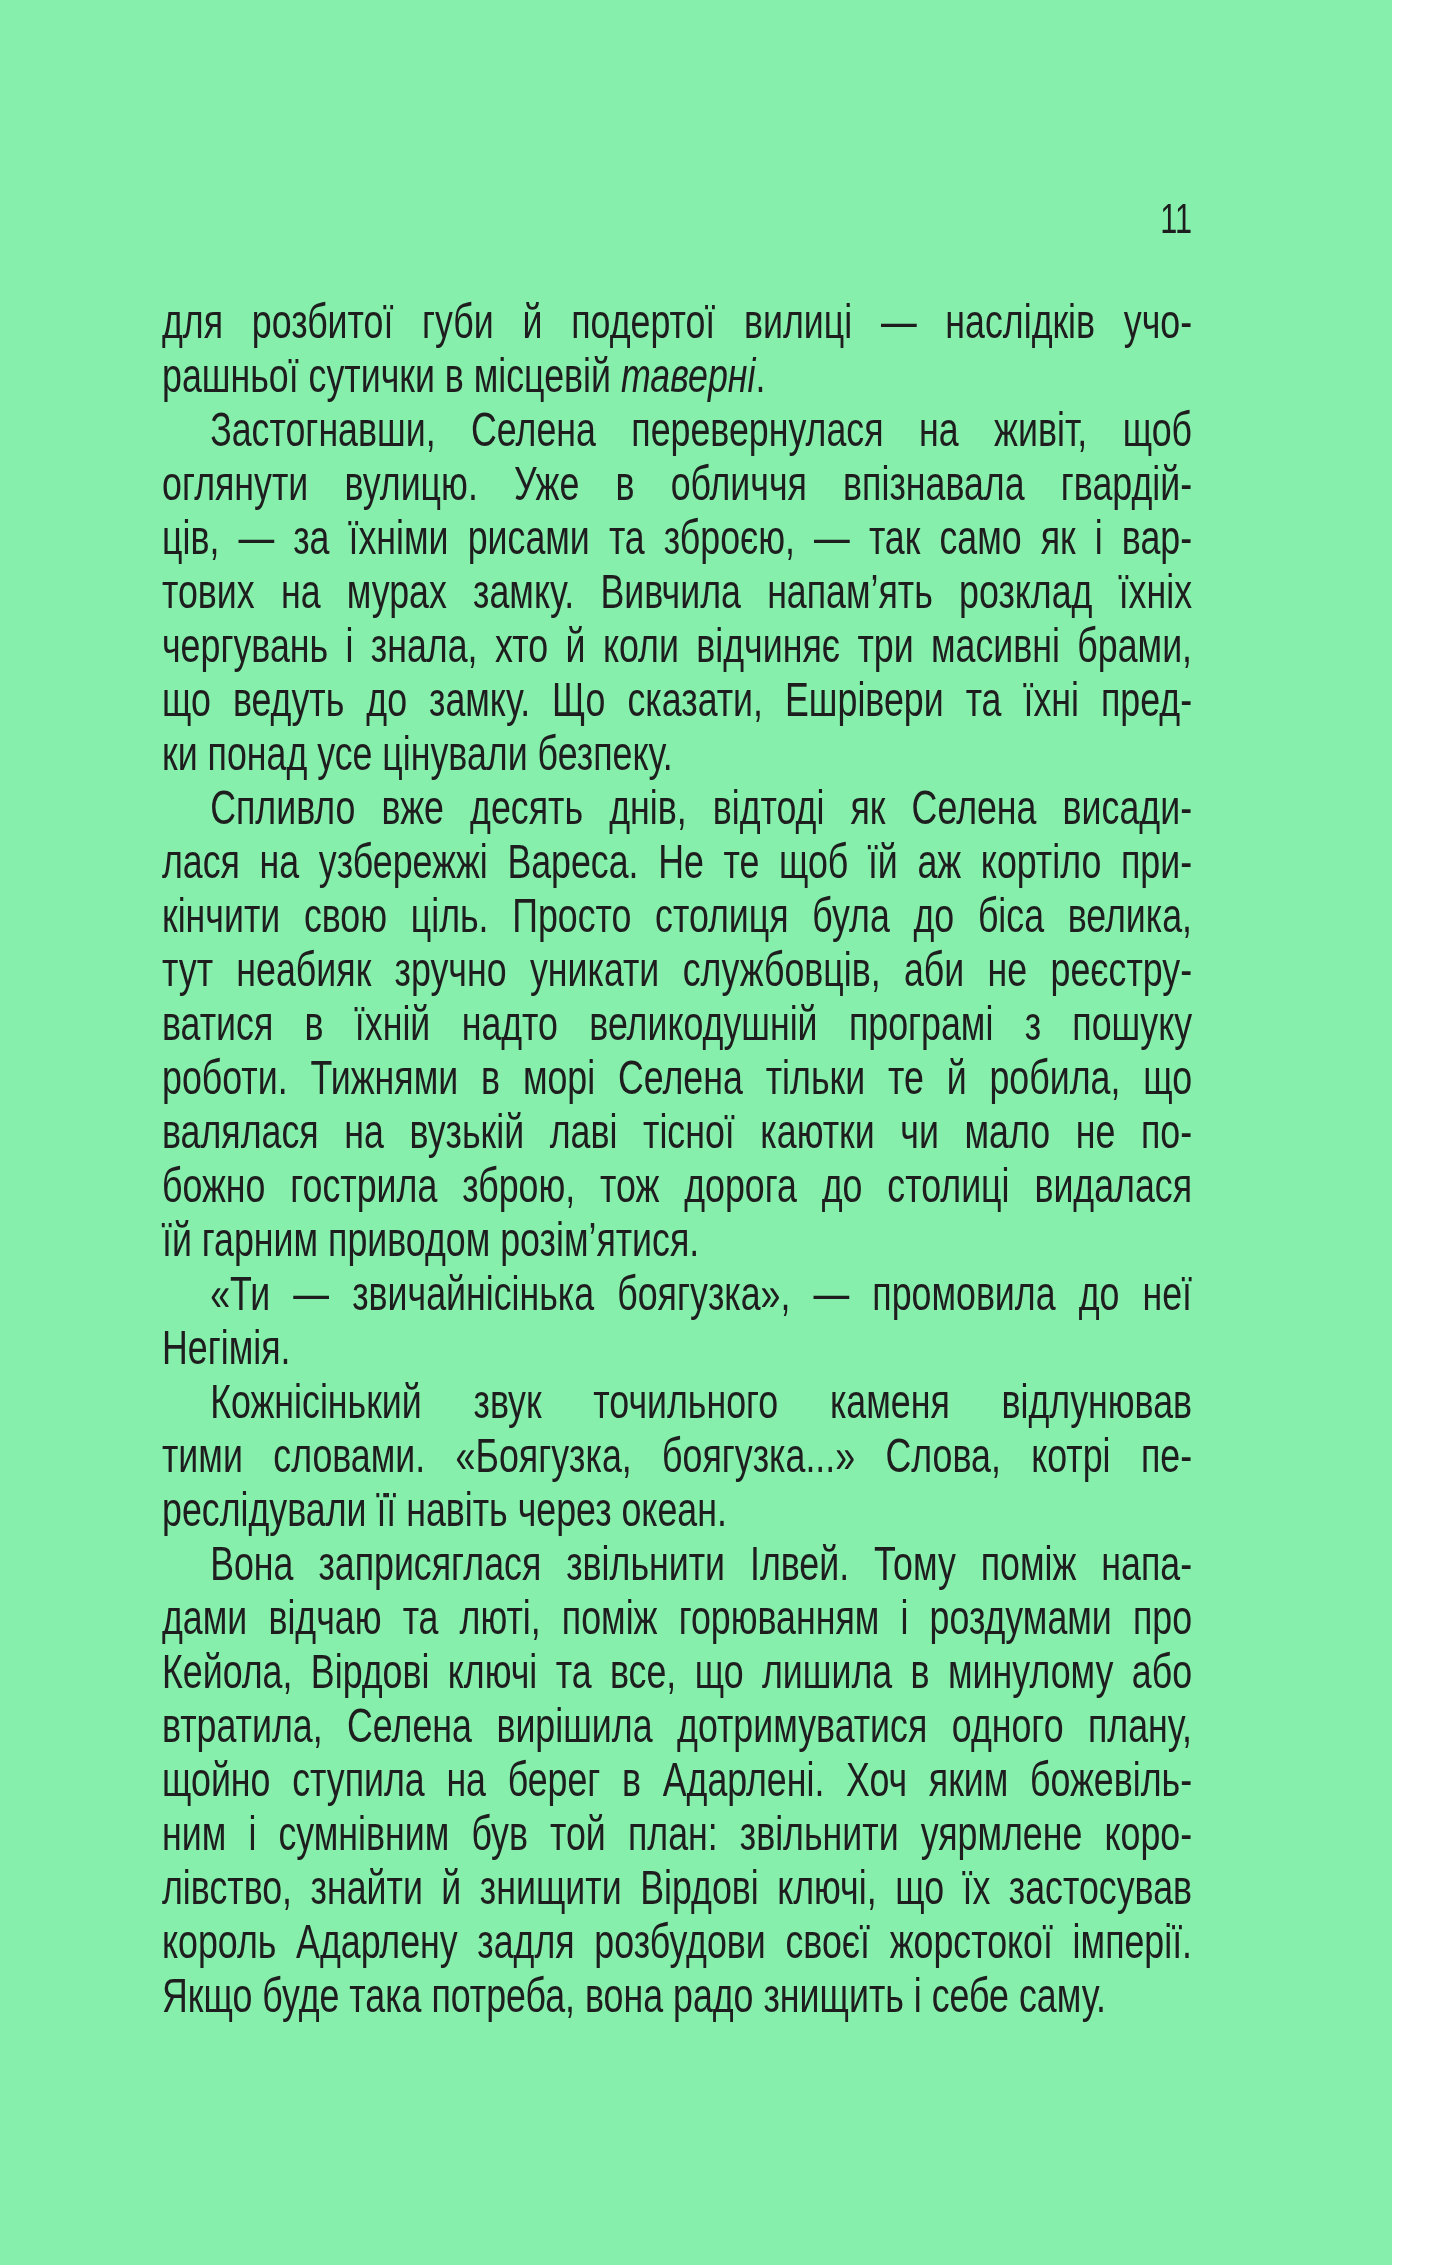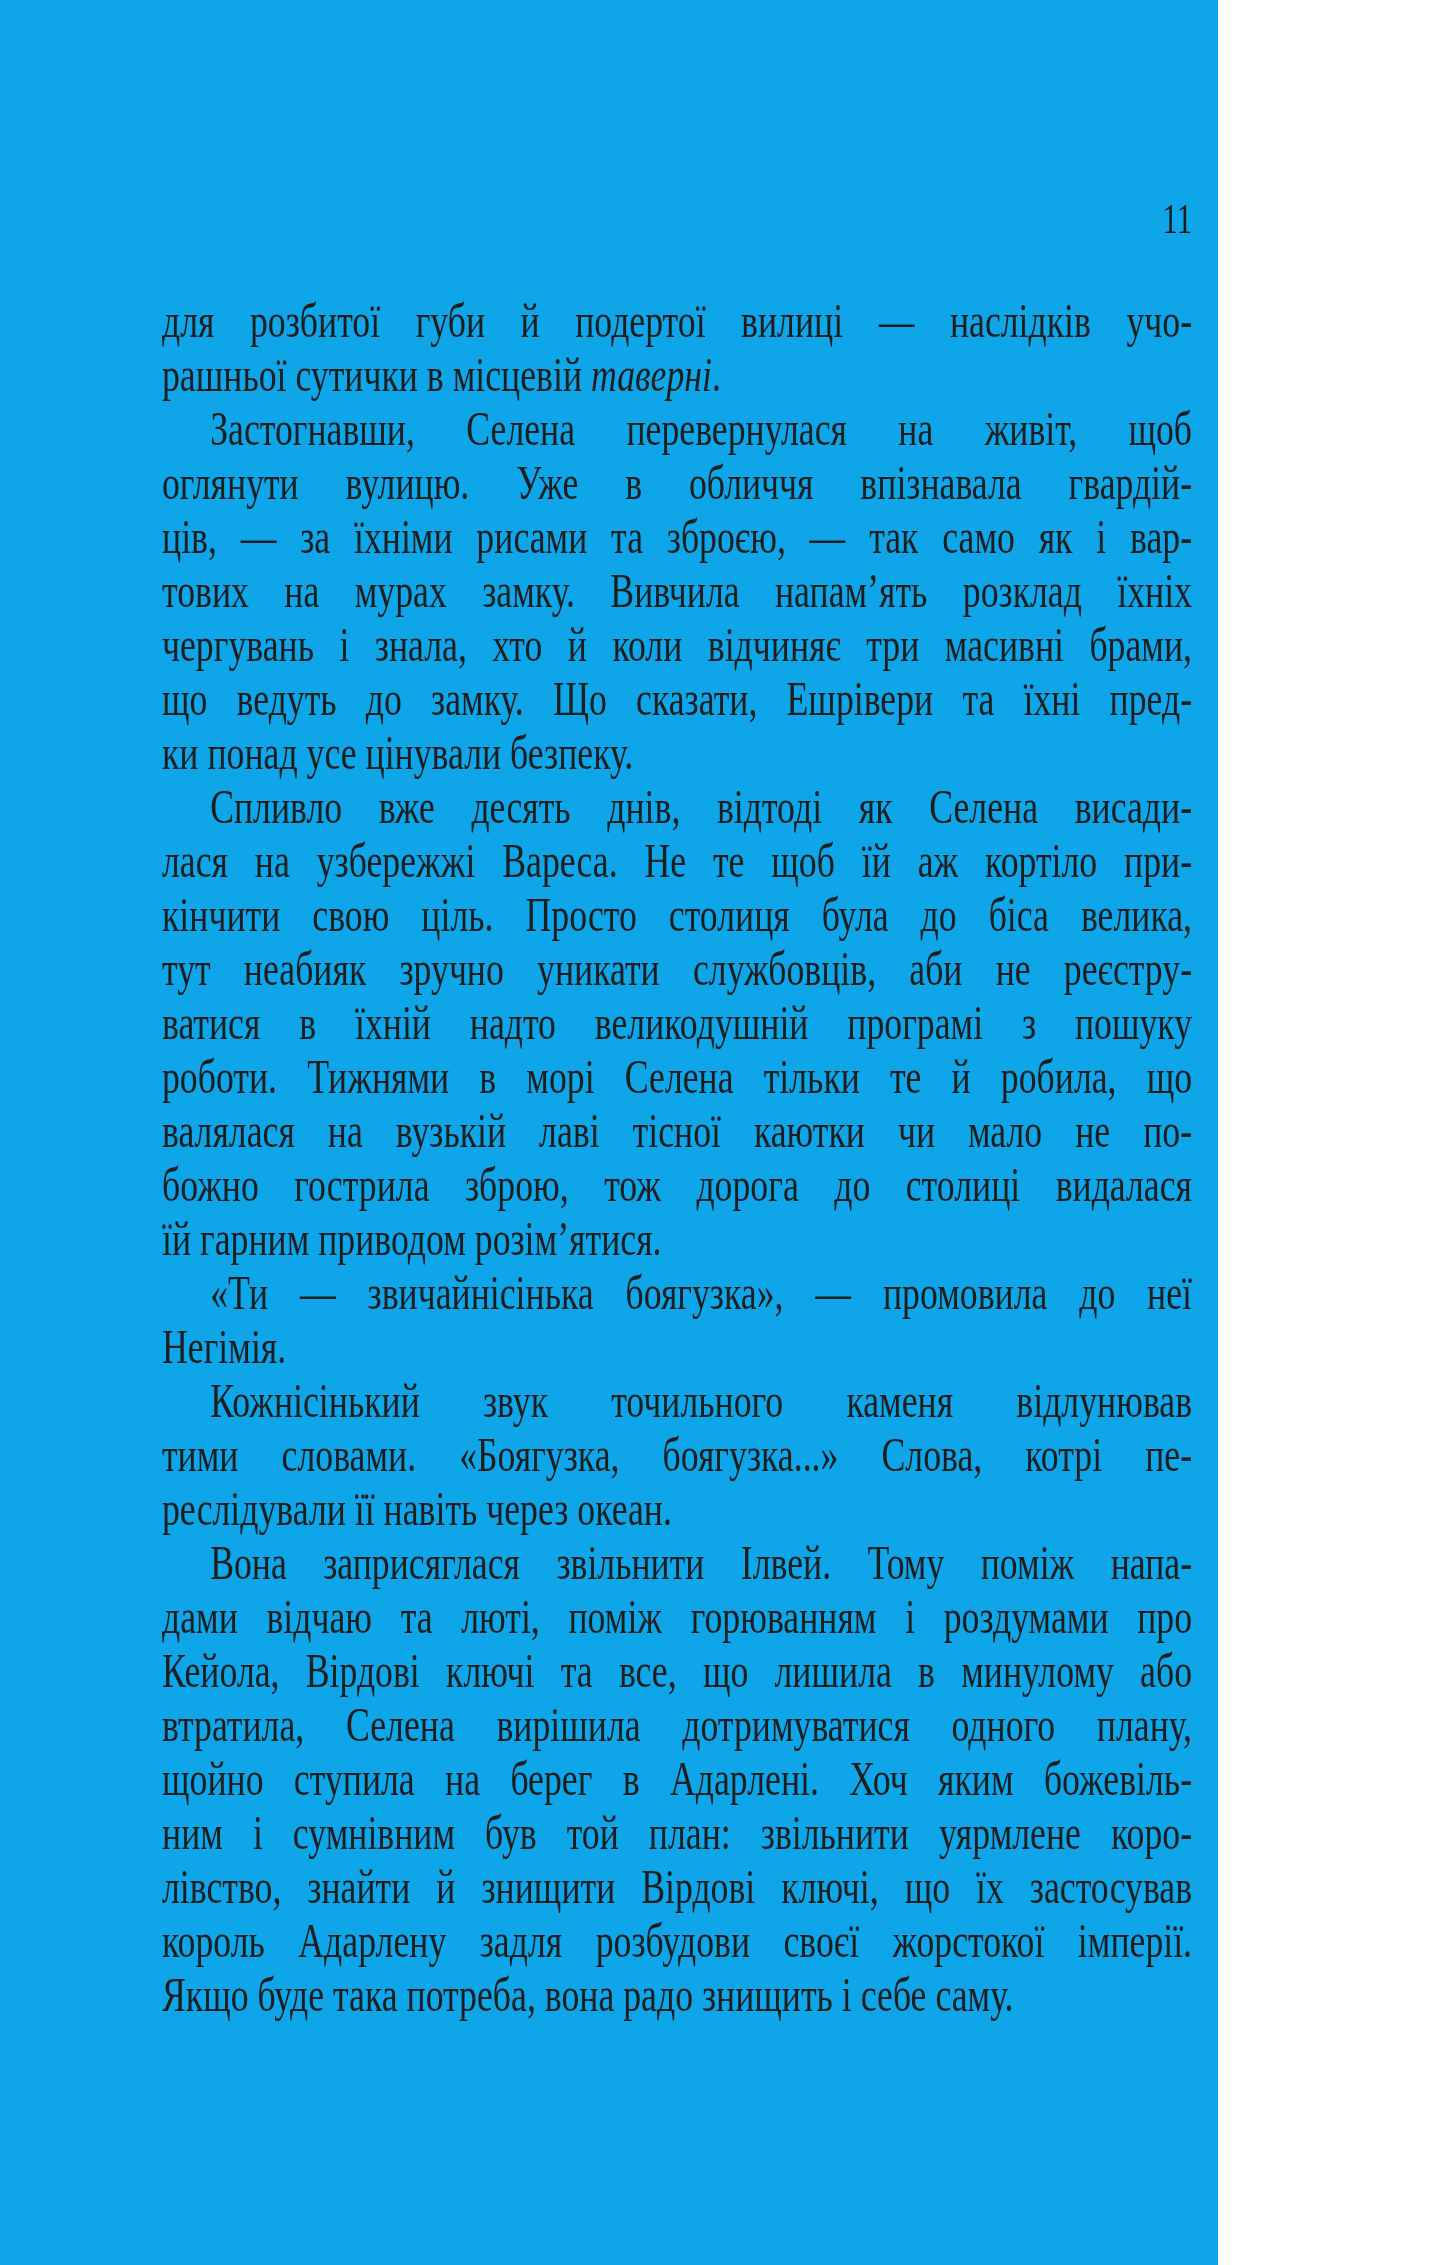--- a/index.html
+++ b/index.html
@@ -2,24 +2,24 @@
 <html><head>
 <meta charset="utf-8">
 <style>
   html, body {
     margin: 0;
     padding: 0;
     background: #ffffff;
   }
   .page {
     position: relative;
-    width: 1218px;
+    width: 1392px;
     height: 2265px;
-    background: #0ea5e9;
-    font-family: Liberation Serif, serif;
+    background: #86efac;
+    font-family: Liberation Sans, sans-serif;
     color: #1e1e1e;
     overflow: hidden;
   }
   .folio {
     position: absolute;
     top: 196px;
     left: 1040px;
     width: 152px;
     text-align: right;
     font-size: 42px;

